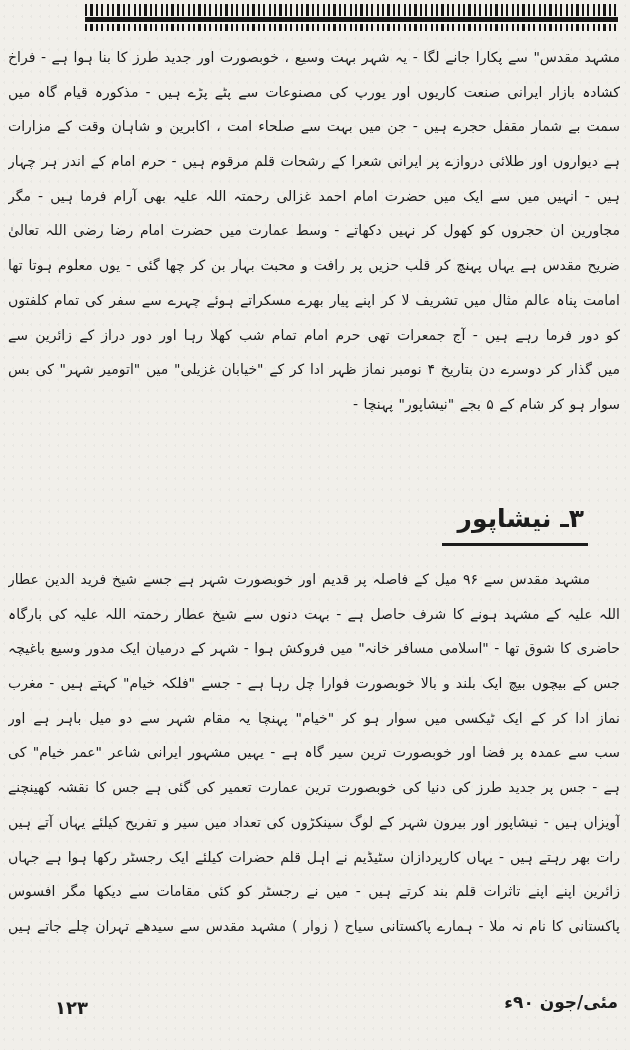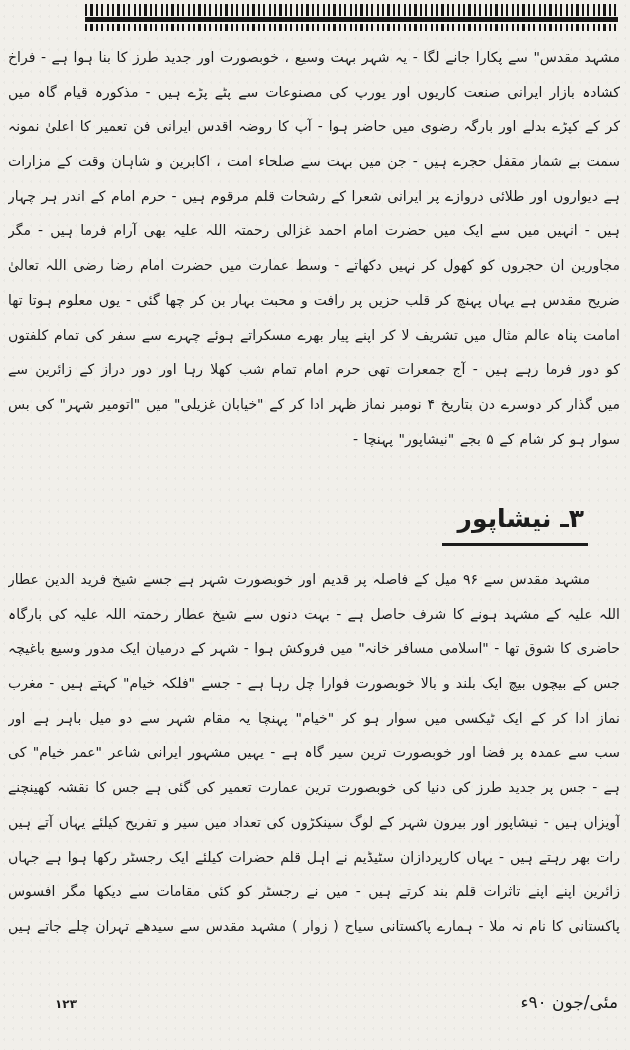--- a/index.html
+++ b/index.html
@@ -74,45 +74,44 @@
     border-bottom: 3px solid #1c1c1c;
   }
 
   
   .journal-footer {
     position: absolute;
     top: 992px;
     right: 12px;
     direction: rtl;
     font-size: 17px;
-    font-weight: normal;
+    font-weight: bold;
   }
   .page-number {
     position: absolute;
     top: 997px;
     left: 55px;
     direction: rtl;
-    font-size: 12px;
+    font-size: 18px;
     font-weight: bold;
     letter-spacing: 2px;
   }
 </style>
 </head>
 <body>
 
 <div class="ornament">
   <div class="dash-row r1"></div>
   <div class="solid-row"></div>
   <div class="dash-row r2"></div>
 </div>
 
 <div class="para-block para-1">
     <div class="text-line">مشہد مقدس" سے پکارا جانے لگا - یہ شہر بہت وسیع ، خوبصورت اور جدید طرز کا بنا ہوا ہے - فراخ اور</div>
     <div class="text-line">کشادہ بازار ایرانی صنعت کاریوں اور یورپ کی مصنوعات سے پٹے پڑے ہیں - مذکورہ قیام گاہ میں غسل</div>
-    <div class="text-line">کر کے کپڑے بدلے اور بارگہ رضوی میں حاضر ہوا - آپ کا روضہ اقدس ایرانی فن تعمیر کا اعلیٰ نمونہ</div>
     <div class="text-line">سمت بے شمار مقفل حجرے ہیں - جن میں بہت سے صلحاء امت ، اکابرین و شاہان وقت کے مزارات</div>
     <div class="text-line">ہے دیواروں اور طلائی دروازے پر ایرانی شعرا کے رشحات قلم مرقوم ہیں - حرم امام کے اندر ہر چہار</div>
     <div class="text-line">ہیں - انہیں میں سے ایک میں حضرت امام احمد غزالی رحمتہ اللہ علیہ بھی آرام فرما ہیں - مگر شیعہ</div>
     <div class="text-line">مجاورین ان حجروں کو کھول کر نہیں دکھاتے - وسط عمارت میں حضرت امام رضا رضی اللہ تعالیٰ عنہ کی</div>
     <div class="text-line">ضریح مقدس ہے یہاں پہنچ کر قلب حزیں پر رافت و محبت بہار بن کر چھا گئی - یوں معلوم ہوتا تھا کہ</div>
     <div class="text-line">امامت پناہ عالم مثال میں تشریف لا کر اپنے پیار بھرے مسکراتے ہوئے چہرے سے سفر کی تمام کلفتوں</div>
     <div class="text-line">کو دور فرما رہے ہیں - آج جمعرات تھی حرم امام تمام شب کھلا رہا اور دور دراز کے زائرین سے معمور رہا -</div>
     <div class="text-line">میں گذار کر دوسرے دن بتاریخ ۴ نومبر نماز ظہر ادا کر کے "خیابان غزیلی" میں "اتومیر شہر" کی بس پر</div>
     <div class="text-line">سوار ہو کر شام کے ۵ بجے "نیشاپور" پہنچا -</div>
   </div>

